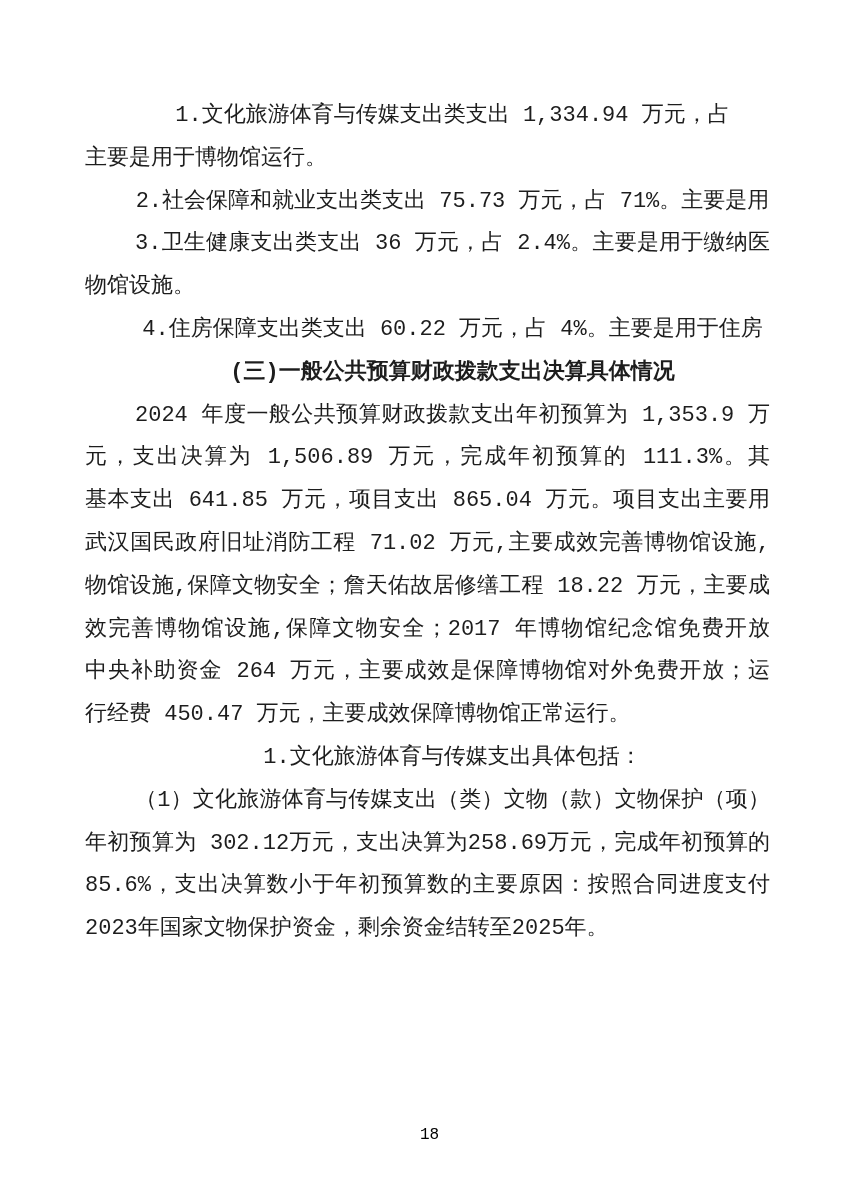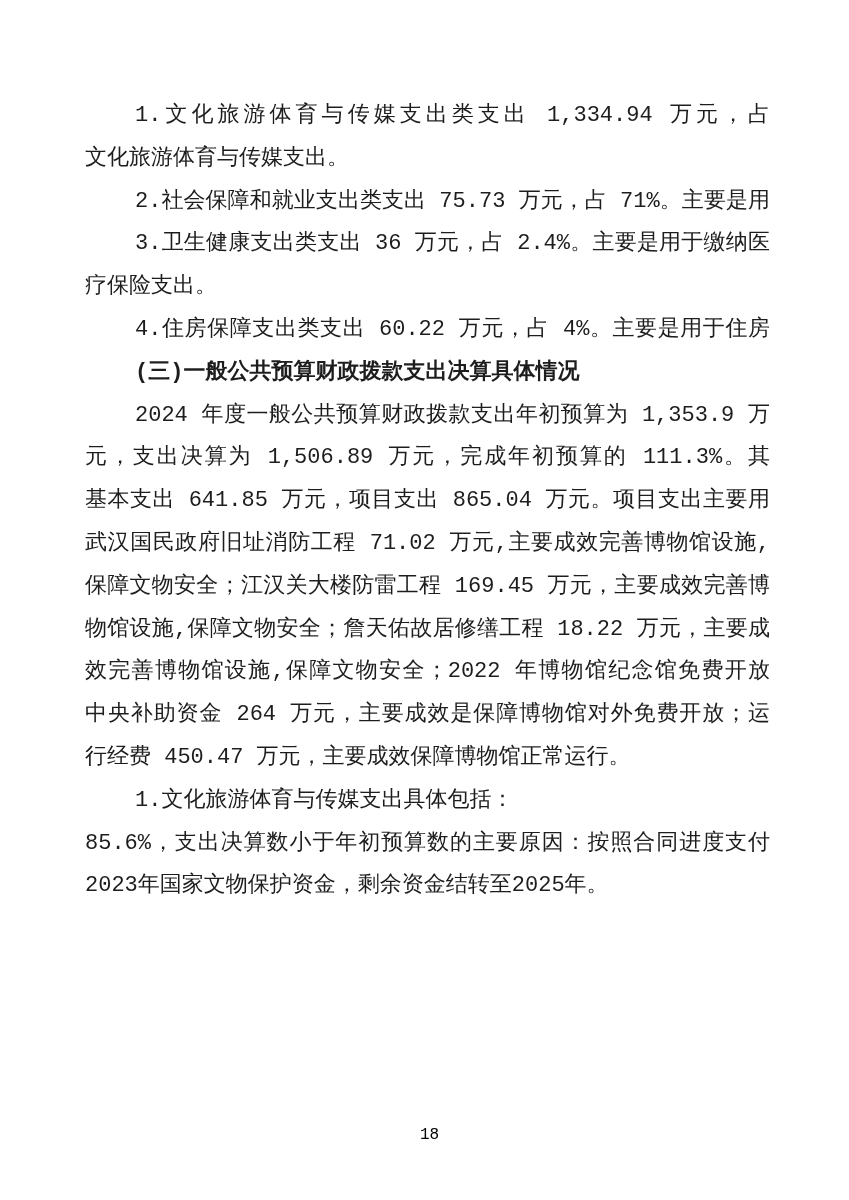--- a/index.html
+++ b/index.html
@@ -30,53 +30,55 @@
     overflow: hidden;
     white-space: normal;
   }
   .line.fill {
     text-align: justify;
     text-align-last: justify;
     -moz-text-align-last: justify;
   }
   .line.indent {
     padding-left: 50px;
+    text-align: center;
   }
   .line.bold {
     font-weight: bold;
   }
   .page-number {
     position: absolute;
     top: 1126px;
     left: 5px;
     width: 100%;
     text-align: center;
     font-size: 16px;
     color: #000000;
   }
 </style>
 </head>
 <body>
 
 <div class="page">
   <div class="content">
       <div class="line indent fill">1.文化旅游体育与传媒支出类支出 1,334.94 万元，占 88.6%。</div>
-      <div class="line">文化旅游体育与传媒支出。</div>
+      <div class="line">主要是用于博物馆运行。</div>
       <div class="line indent fill">2.社会保障和就业支出类支出 75.73 万元，占 71%。主要是用于</div>
       <div class="line indent fill">3.卫生健康支出类支出 36 万元，占 2.4%。主要是用于缴纳医</div>
-      <div class="line">疗保险支出。</div>
+      <div class="line">物馆设施。</div>
       <div class="line indent fill">4.住房保障支出类支出 60.22 万元，占 4%。主要是用于住房货</div>
       <div class="line indent bold">(三)一般公共预算财政拨款支出决算具体情况</div>
       <div class="line indent fill">2024 年度一般公共预算财政拨款支出年初预算为 1,353.9 万</div>
       <div class="line fill">元，支出决算为 1,506.89 万元，完成年初预算的 111.3%。其中：</div>
       <div class="line fill">基本支出 641.85 万元，项目支出 865.04 万元。项目支出主要用于</div>
       <div class="line fill">武汉国民政府旧址消防工程 71.02 万元,主要成效完善博物馆设施,</div>
-      <div class="line fill">保障文物安全；江汉关大楼防雷工程 169.45 万元，主要成效完善博</div>
       <div class="line fill">物馆设施,保障文物安全；詹天佑故居修缮工程 18.22 万元，主要成</div>
-      <div class="line fill">效完善博物馆设施,保障文物安全；2022 年博物馆纪念馆免费开放</div>
+      <div class="line fill">效完善博物馆设施,保障文物安全；2017 年博物馆纪念馆免费开放</div>
       <div class="line fill">中央补助资金 264 万元，主要成效是保障博物馆对外免费开放；运</div>
       <div class="line">行经费 450.47 万元，主要成效保障博物馆正常运行。</div>
       <div class="line indent">1.文化旅游体育与传媒支出具体包括：</div>
+      <div class="line indent fill">（1）文化旅游体育与传媒支出（类）文物（款）文物保护（项）</div>
+      <div class="line fill">年初预算为 302.12万元，支出决算为258.69万元，完成年初预算的</div>
       <div class="line fill">85.6%，支出决算数小于年初预算数的主要原因：按照合同进度支付</div>
       <div class="line">2023年国家文物保护资金，剩余资金结转至2025年。</div>
     </div>
   <div class="page-number">18</div>
 </div>
 
 </body></html>

